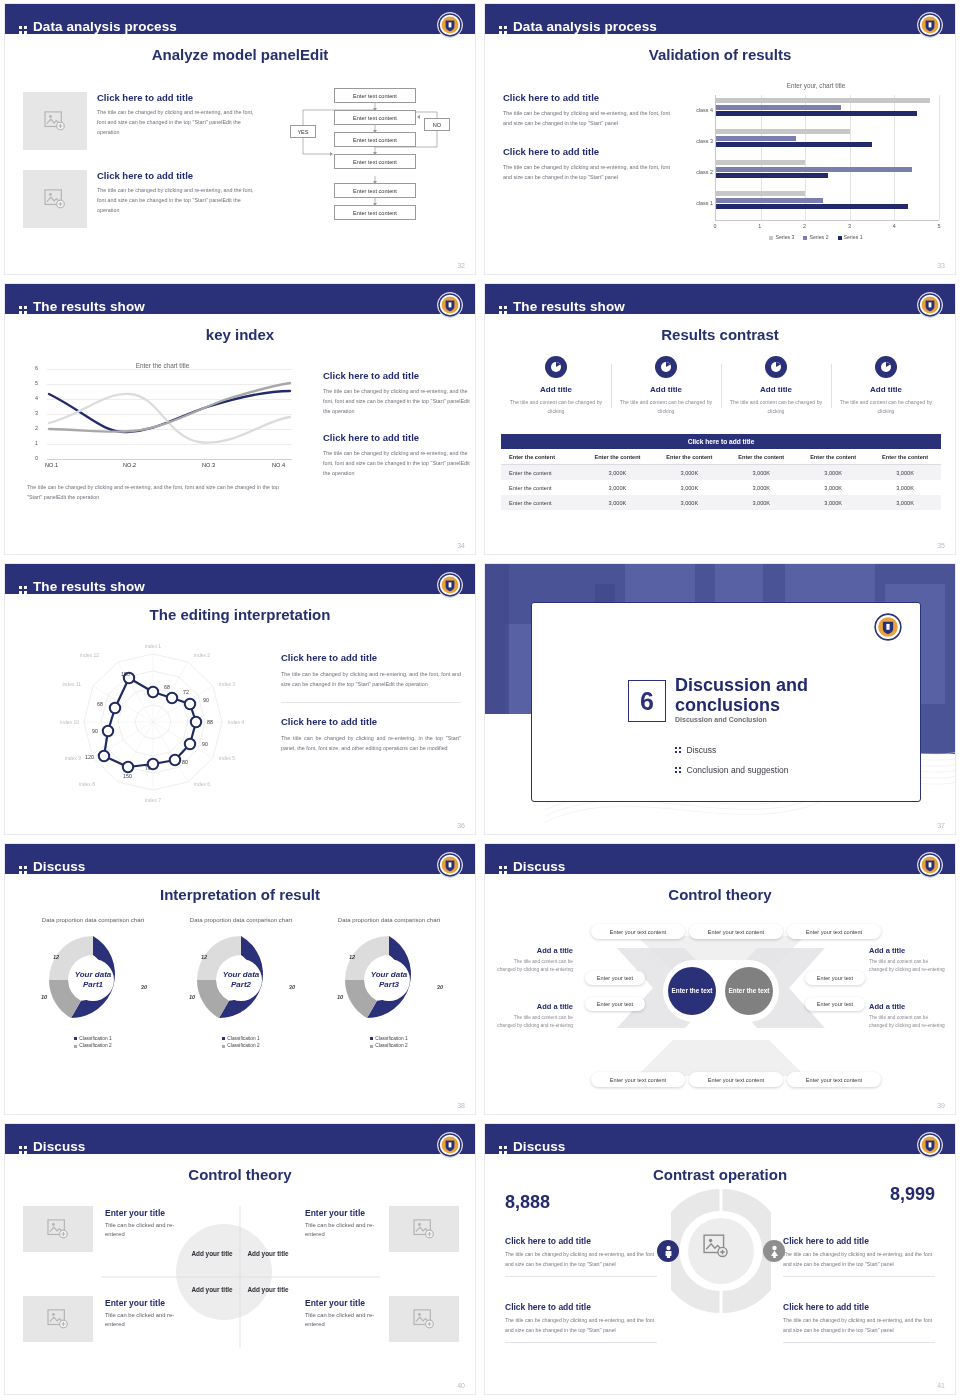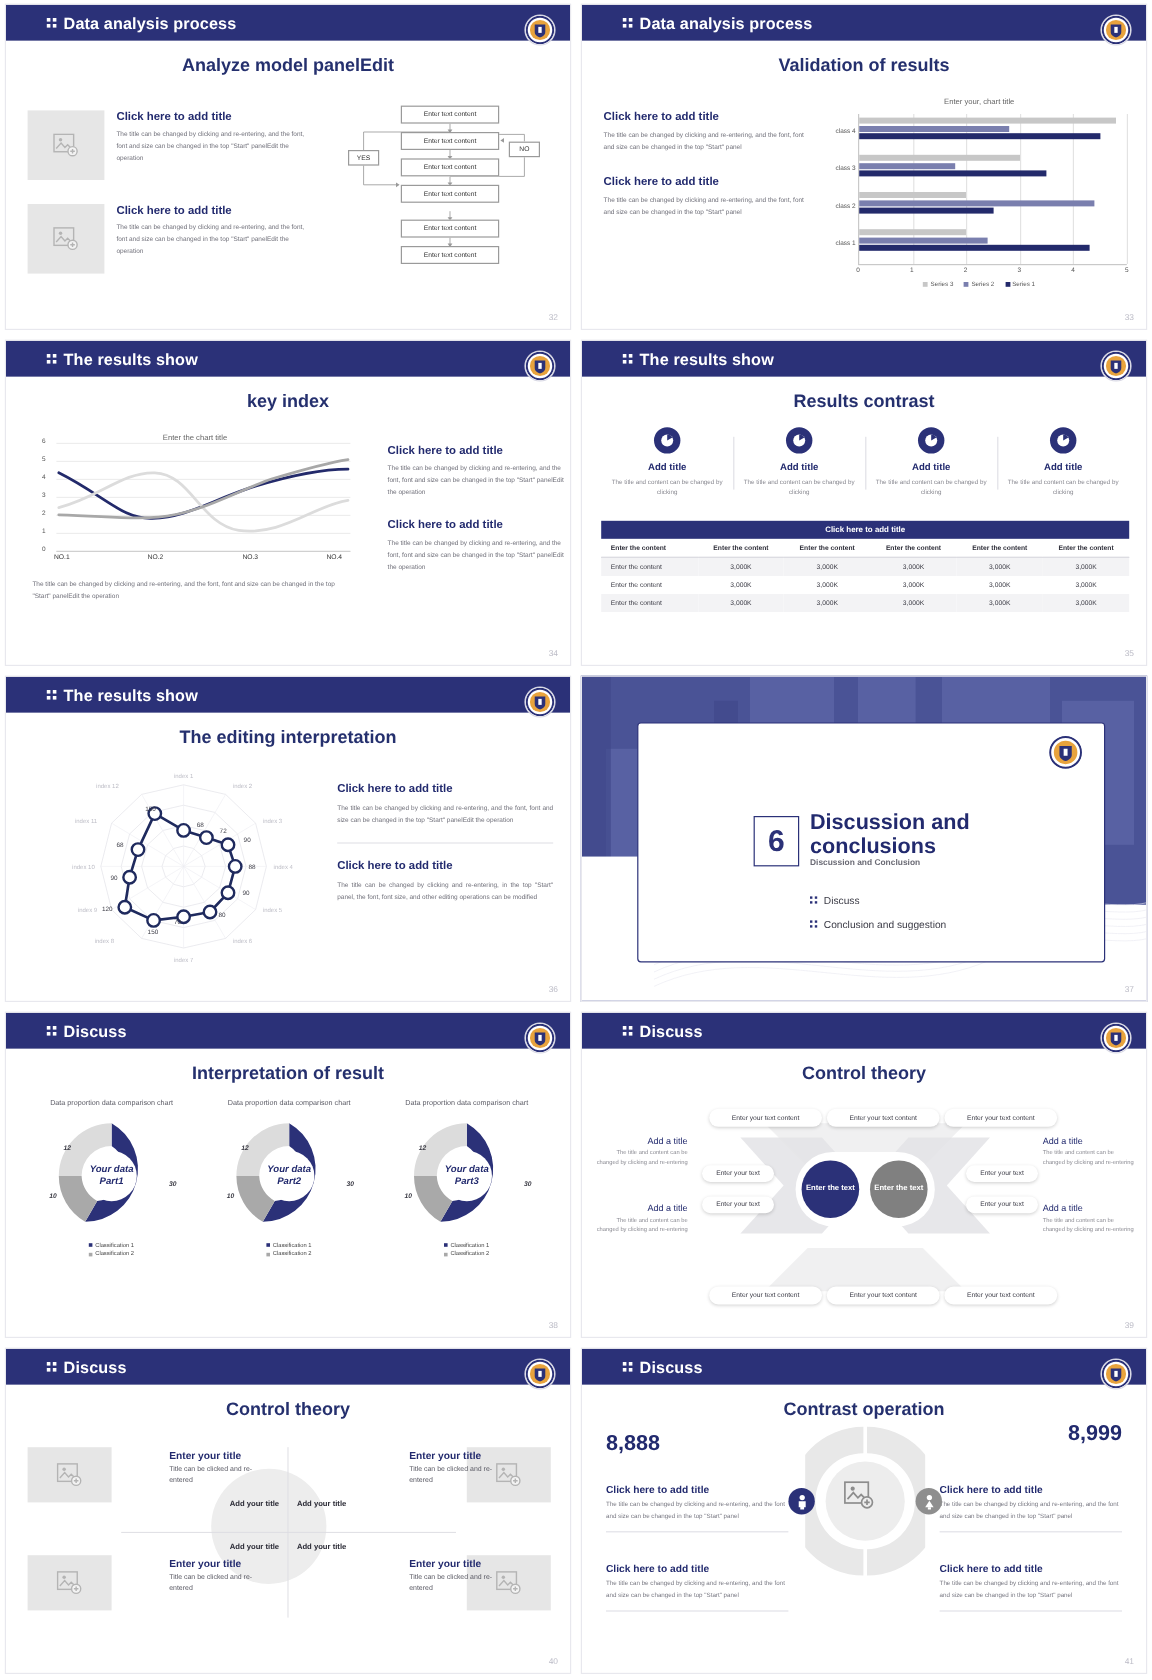--- a/index.html
+++ b/index.html
@@ -23,21 +23,21 @@
   }
   .slide-inner {
     position:absolute; left:4px; top:3px; width:472px; height:272px;
     background:#fff; overflow:hidden;
     border:1px solid #e8e8ee;
   }
   
   .hdr {
     position:absolute; left:0; top:0; width:100%; height:30px;
     background:#2b3178;
-    display:flex; align-items:center;padding-left:20px;
+    display:flex; align-items:flex-end;
   }
   .hdr-dots { margin-left:14px; margin-right:6px; display:flex; flex-direction:column; gap:2px; }
   .hdr-dots .row { display:flex; gap:2px; }
   .hdr-dots i { width:3px; height:3px; background:#fff; display:block; }
   .hdr-title {
     color:#fff; font-size:13.5px; font-weight:bold; letter-spacing:.1px;
   }
   .hdr-rule { position:absolute; left:0; top:30px; width:100%; height:2px; background:#fff; }
   .logo {
     position:absolute; right:12px; top:8px; width:26px; height:26px; border-radius:50%;
@@ -175,26 +175,26 @@
     white-space:nowrap;
   }
   .ct-circ {
     position:absolute; width:48px; height:48px; border-radius:50%;
     display:flex; align-items:center; justify-content:center;
     color:#fff; font-size:6.4px; font-weight:bold; text-align:center; line-height:1.3;
   }
   .side-b { position:absolute; width:78px; text-align:right; }
   .side-b.l { left:10px; text-align:right; }
   .side-b.r { right:10px; text-align:left; }
-  .side-b .t { font-size:7.5px; font-weight:normal; color:#222a6e; margin-bottom:3px; }
+  .side-b .t { font-size:7.5px; font-weight:bold; color:#222a6e; margin-bottom:3px; }
   .side-b .d { font-size:4.8px; color:#8a8a92; line-height:1.7; }
 
   
   .q-wrap { position:absolute; left:0; top:78px; width:472px; height:170px; }
-  .q-blk { position:absolute; width:84px;margin-left:36px; }
+  .q-blk { position:absolute; width:84px; }
   .q-blk .t { font-size:8.5px; font-weight:bold; color:#222a6e; margin-bottom:3px; }
   .q-blk .d { font-size:5.8px; color:#5a5a64; line-height:1.6; }
   .q-img { position:absolute; width:70px; height:46px; }
   .q-circle { position:absolute; left:18px; top:22px; width:96px; height:96px; border-radius:50%; background:#ededed; }
   .q-lbl { position:absolute; font-size:6.4px; font-weight:bold; color:#2b2b36; text-align:center; line-height:1.35; }
 
   
   .cp-num { position:absolute; font-size:18px; font-weight:bold; color:#222a6e; }
   .cp-blk { position:absolute; width:152px; }
   .cp-blk .t { font-size:8.5px; font-weight:bold; color:#222a6e; margin-bottom:4px; }

